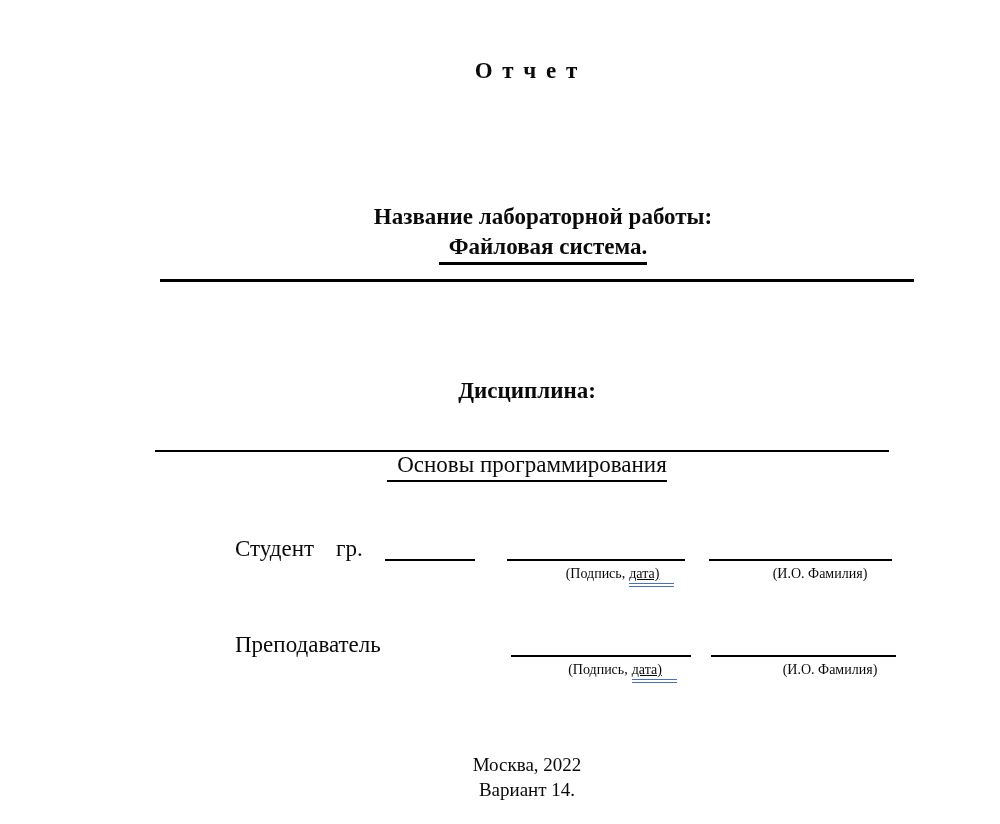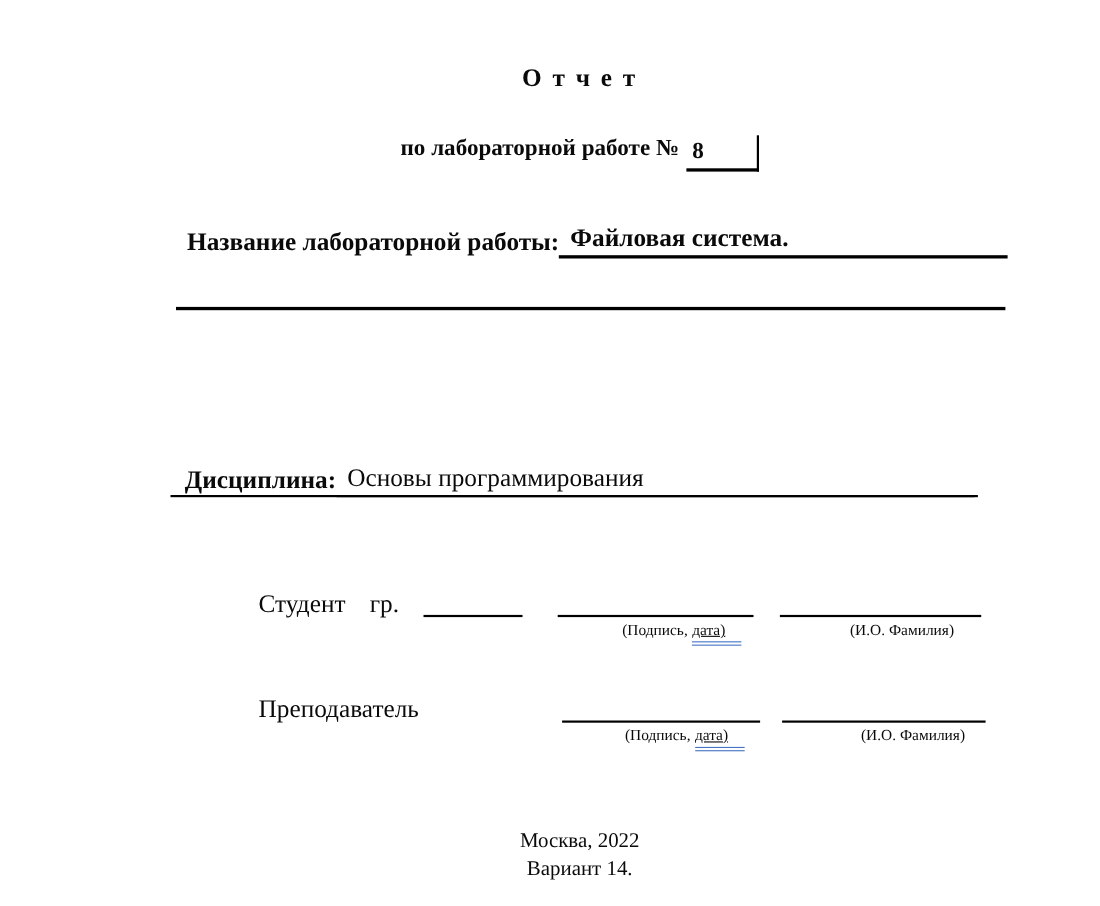--- a/index.html
+++ b/index.html
@@ -20,22 +20,22 @@
   }
   .num-cell {
     display:inline-block; height:29px; line-height:29px;
     margin-left:7px; padding:0 48px 1px 5px;
     border-bottom:3px solid #000; border-right:2px solid #000;
     transform:translateY(3px);
   }
 
   
   .field-line {
-    position:absolute; display:flex; align-items:flex-end;
-    font-size:23px; line-height:30px;
+    position:absolute; display:flex; align-items:center;
+    font-size:23px; line-height:30px;flex-direction:column;
   }
   .field-line .flabel { white-space:nowrap; font-weight:bold; }
   .field-line .fvalue { flex:1; padding-left:10px; border-bottom:3px solid #000; }
   .lab-name-line { top:202px; left:170px; right:48px; }
   .lab-name-line .fvalue { font-weight:bold; }
   .discipline-line { top:376px; left:168px; right:78px; }
   .discipline-line .fvalue { font-weight:normal; border-bottom-width:2px;margin-top:44px; }
 
   
   .rule { position:absolute; height:0; border-top:3px solid #000; }
@@ -76,26 +76,20 @@
   .footer { position:absolute; top:752px; left:90px; right:0; text-align:center;
             font-size:19px; line-height:25px; }
 </style>
 </head>
 <body>
 
 <div class="page">
 
   <div class="center-block title">О т ч е т</div>
 
-  <div class="subtitle-row">
-    <span>по лабораторной работе №</span>
-    <span class="num-cell">
-      <span>8</span>
-    </span>
-  </div>
 
   <div class="field-line lab-name-line">
     <span class="flabel">Название лабораторной работы:</span>
     <span class="fvalue">Файловая система.</span>
   </div>
 
   <div class="rule rule-bold"></div>
 
   <div class="field-line discipline-line">
     <span class="flabel">Дисциплина:</span>

